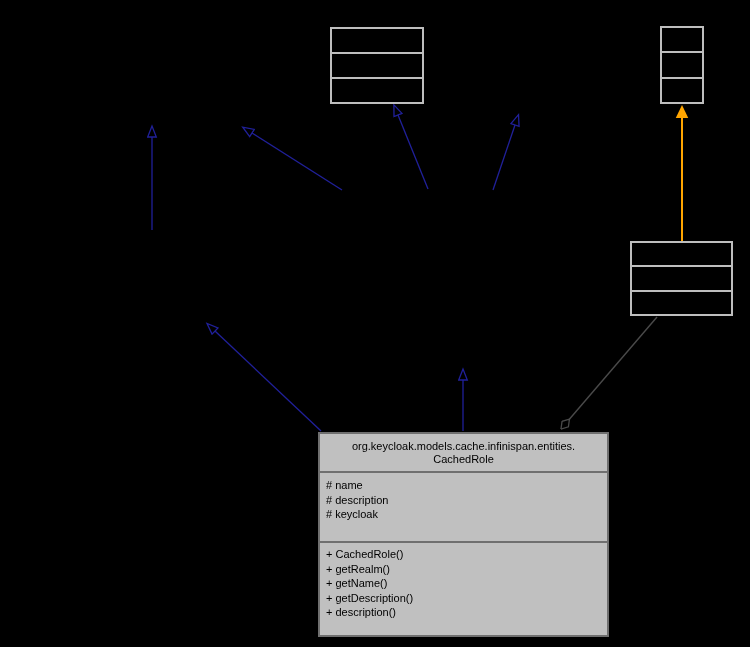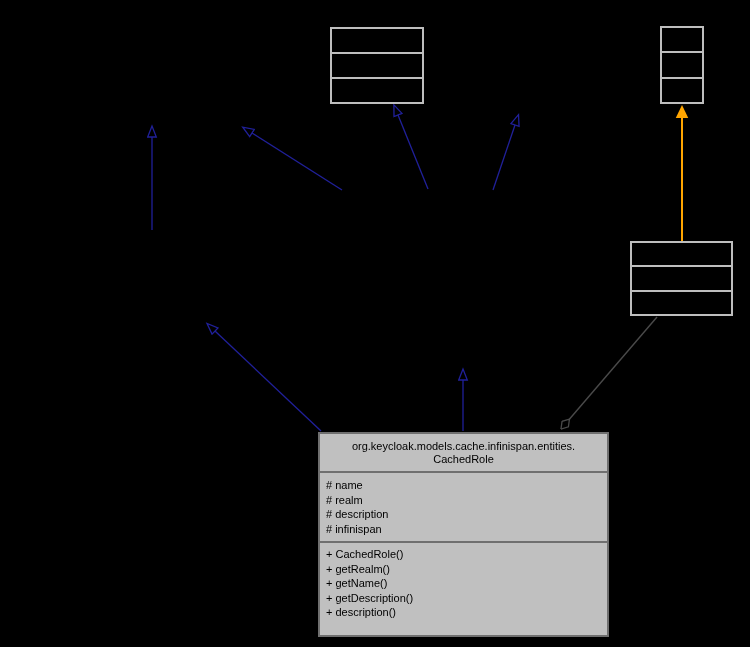--- a/index.html
+++ b/index.html
@@ -111,23 +111,22 @@
     <div class="row"></div>
   </div>
 
   <div class="main-node">
     <div class="main-title">
       <div>org.keycloak.models.cache.infinispan.entities.</div>
       <div>CachedRole</div>
     </div>
     <div class="main-fields">
       <div class="member"># name</div>
-      <div class="member"># realm</div>
       <div class="member"># description</div>
-      <div class="member"># infinispan</div>
+      <div class="member"># keycloak</div>
     </div>
     <div class="main-methods">
       <div class="member">+ CachedRole()</div>
       <div class="member">+ getRealm()</div>
       <div class="member">+ getName()</div>
       <div class="member">+ getDescription()</div>
       <div class="member">+ description()</div>
     </div>
   </div>
 

